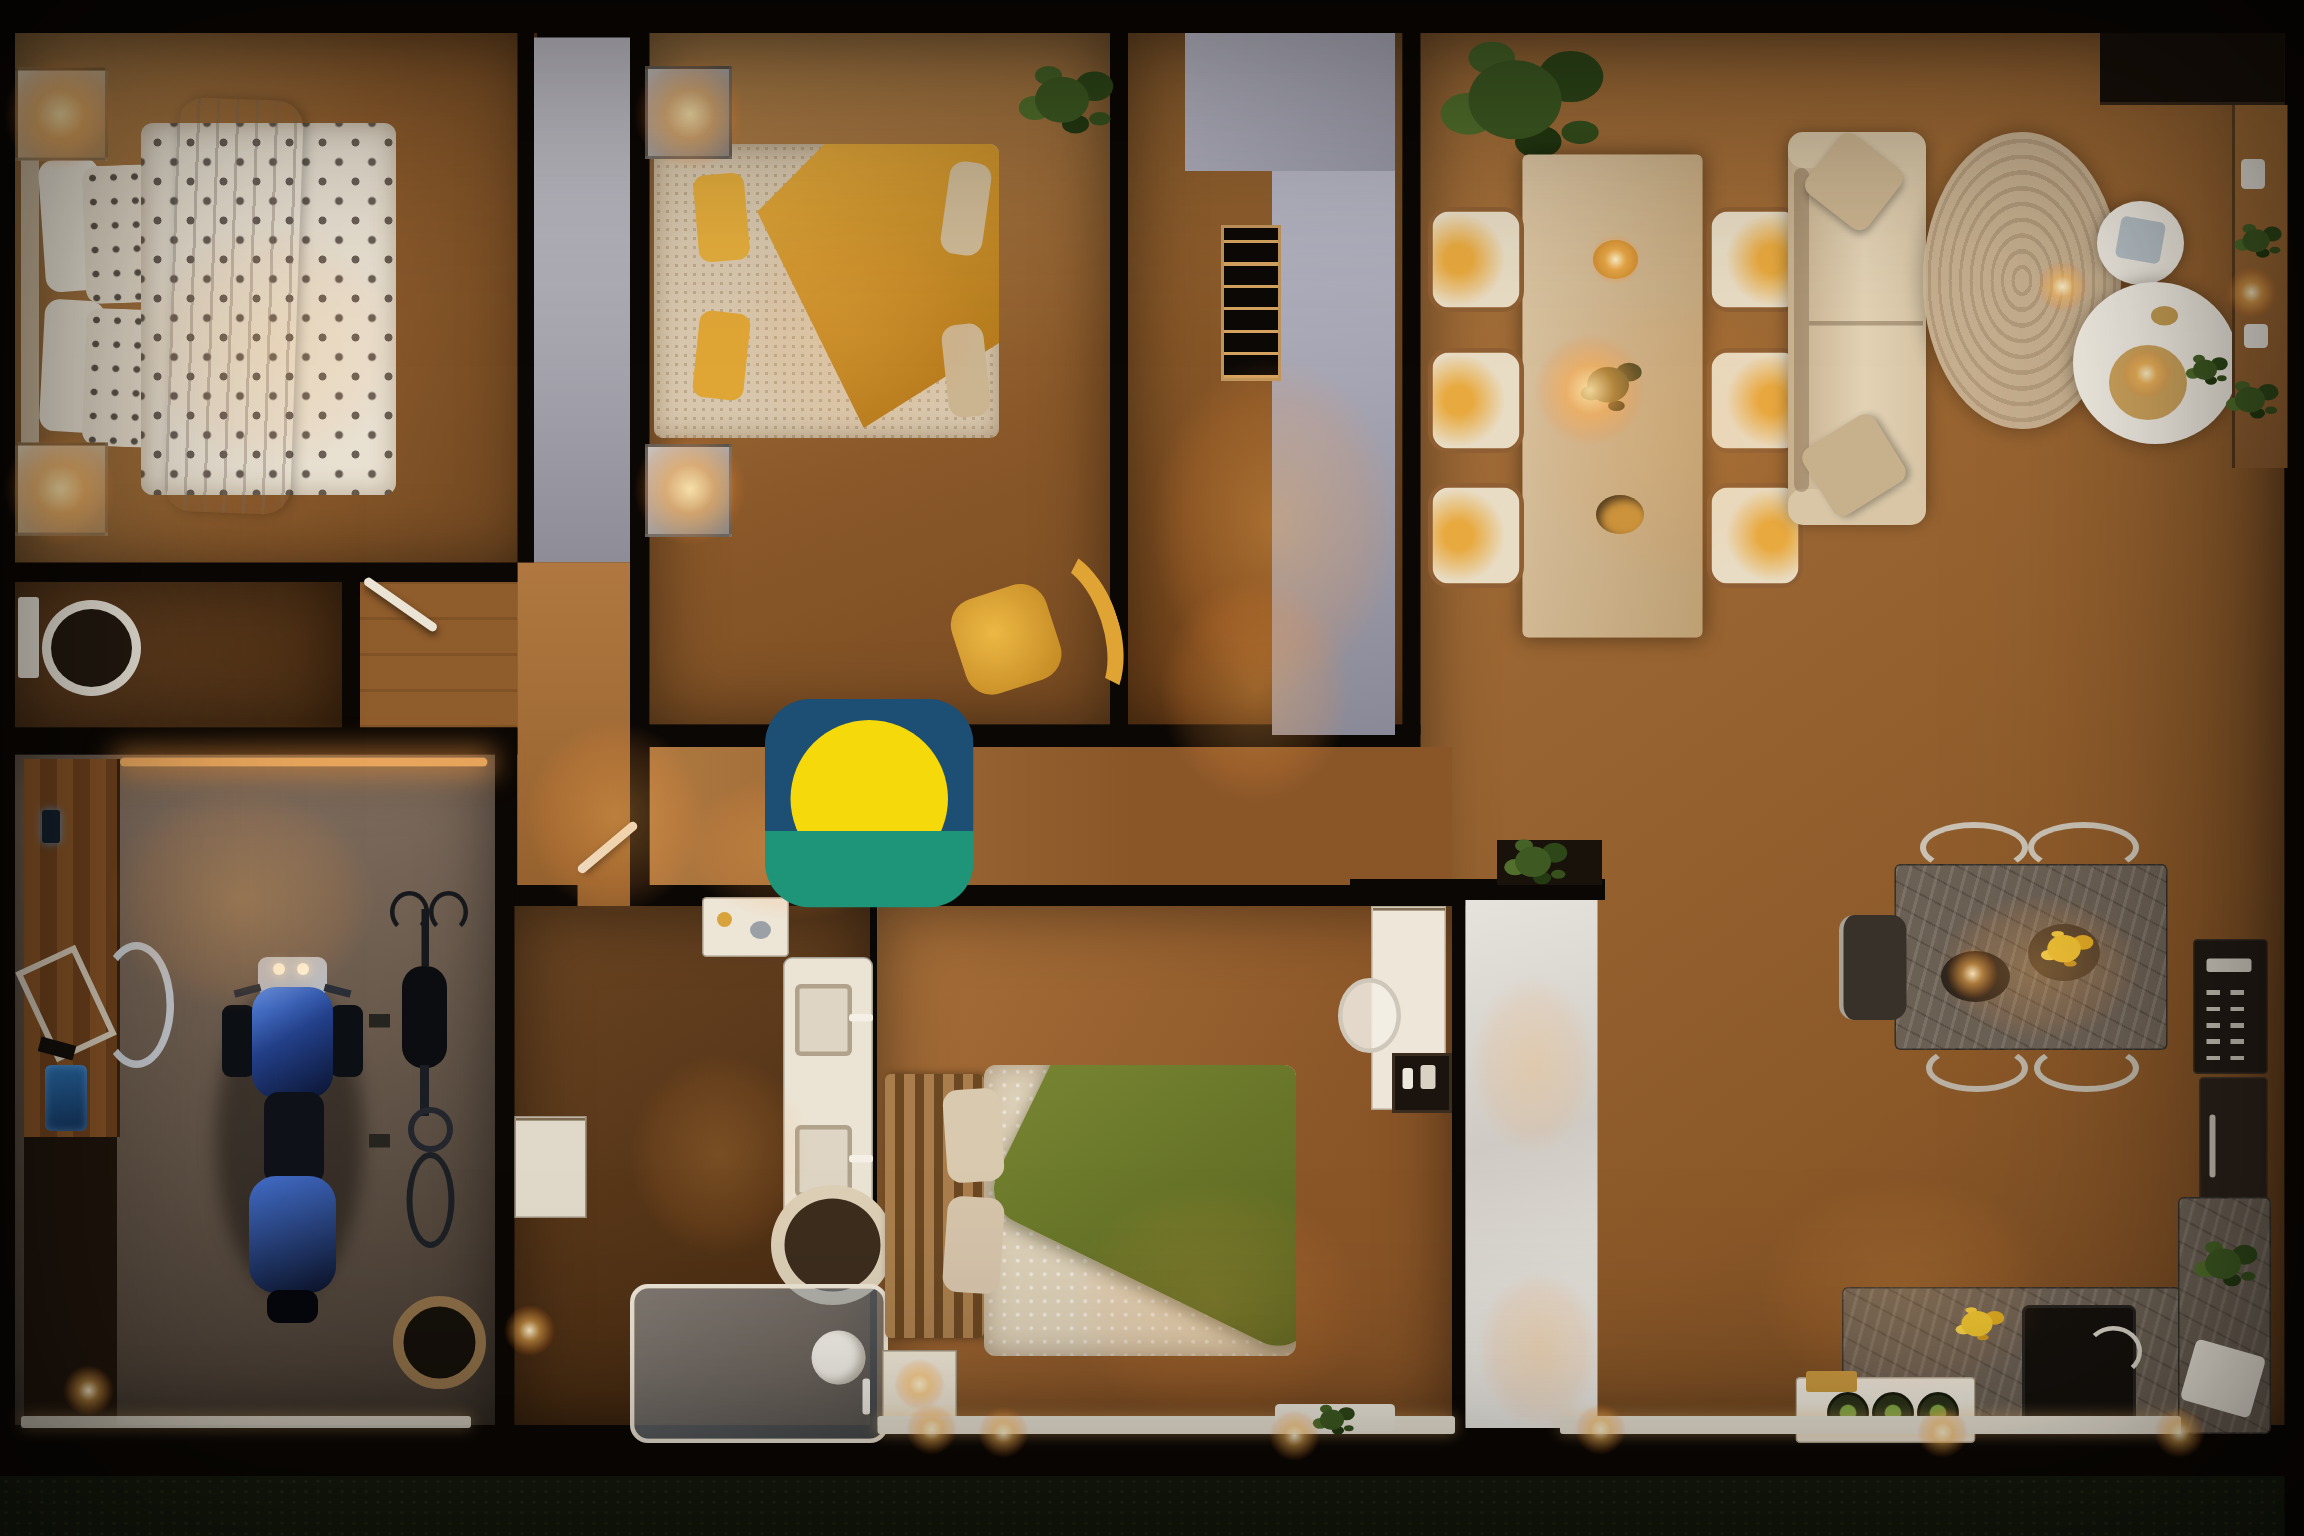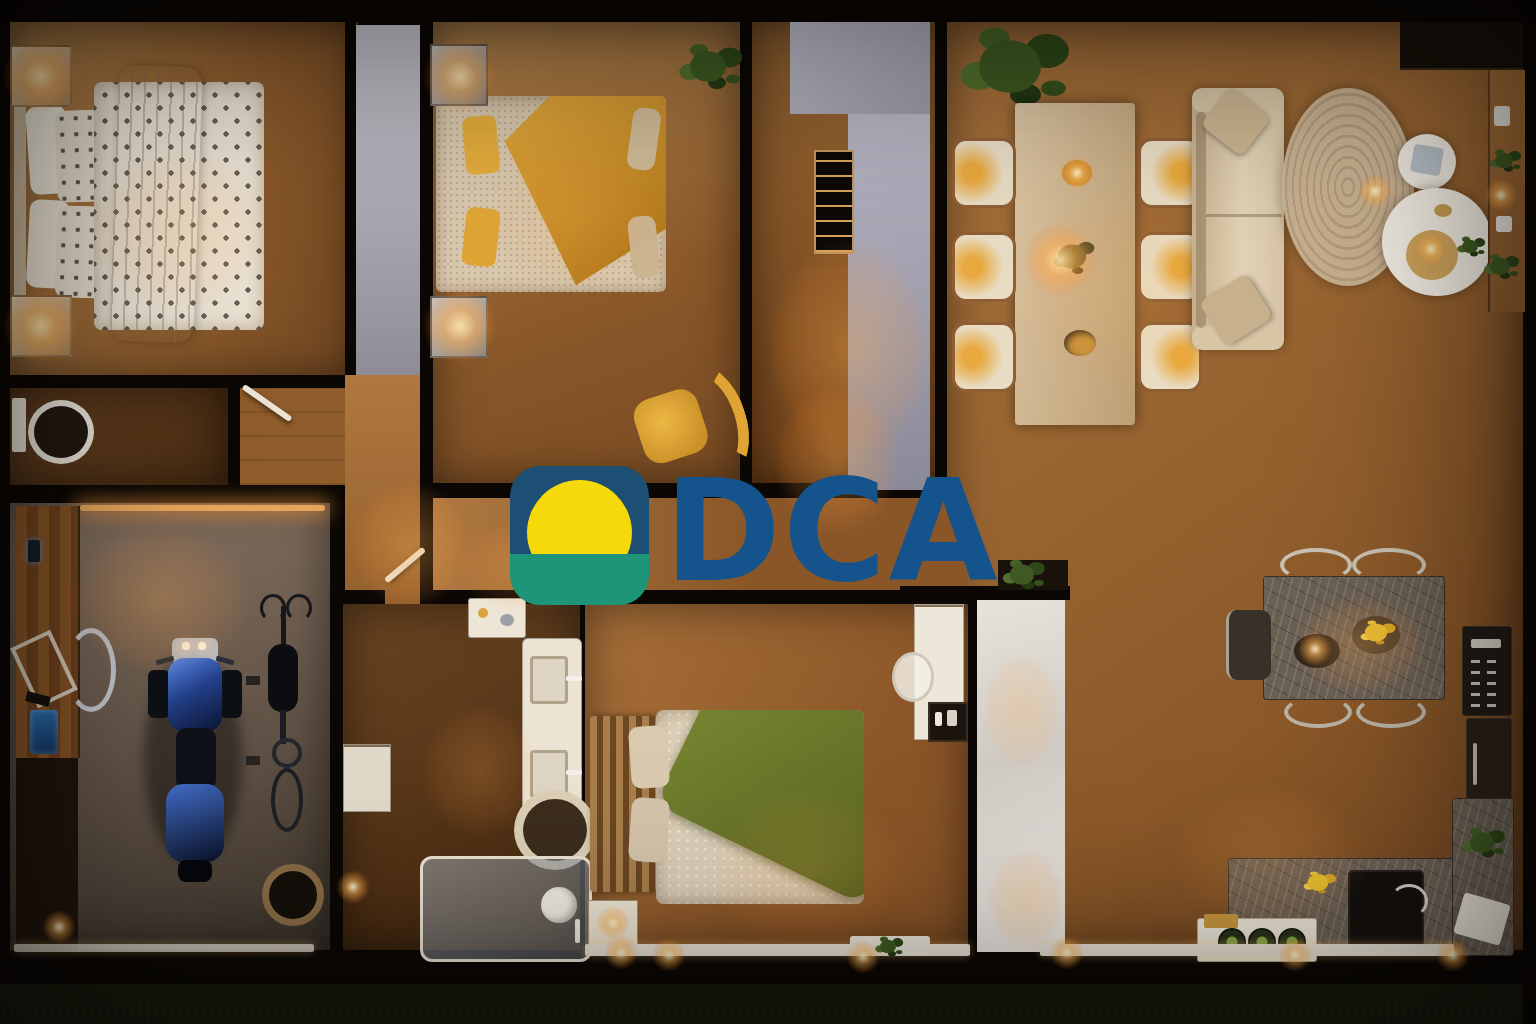--- a/index.html
+++ b/index.html
@@ -274,15 +274,14 @@
   <div class="cg" style="left:1272px;top:932px;"></div>
   <div class="cg" style="left:1430px;top:932px;"></div>
 
   <div class="vig"></div>
 
   <div id="logo-icon">
     <div class="a" style="left:0;top:0;width:139px;height:88px;background:var(--logo-blue,#1D4E73);"></div>
     <div class="a" style="left:17px;top:14px;width:105px;height:105px;border-radius:50%;background:var(--logo-yellow,#F6D90A);"></div>
     <div class="a" style="left:0;top:88px;width:139px;height:51px;background:var(--logo-green,#1E9478);"></div>
   </div>
-  <div id="logo-text">DCA</div>
 
 </div>
 
 </body></html>

